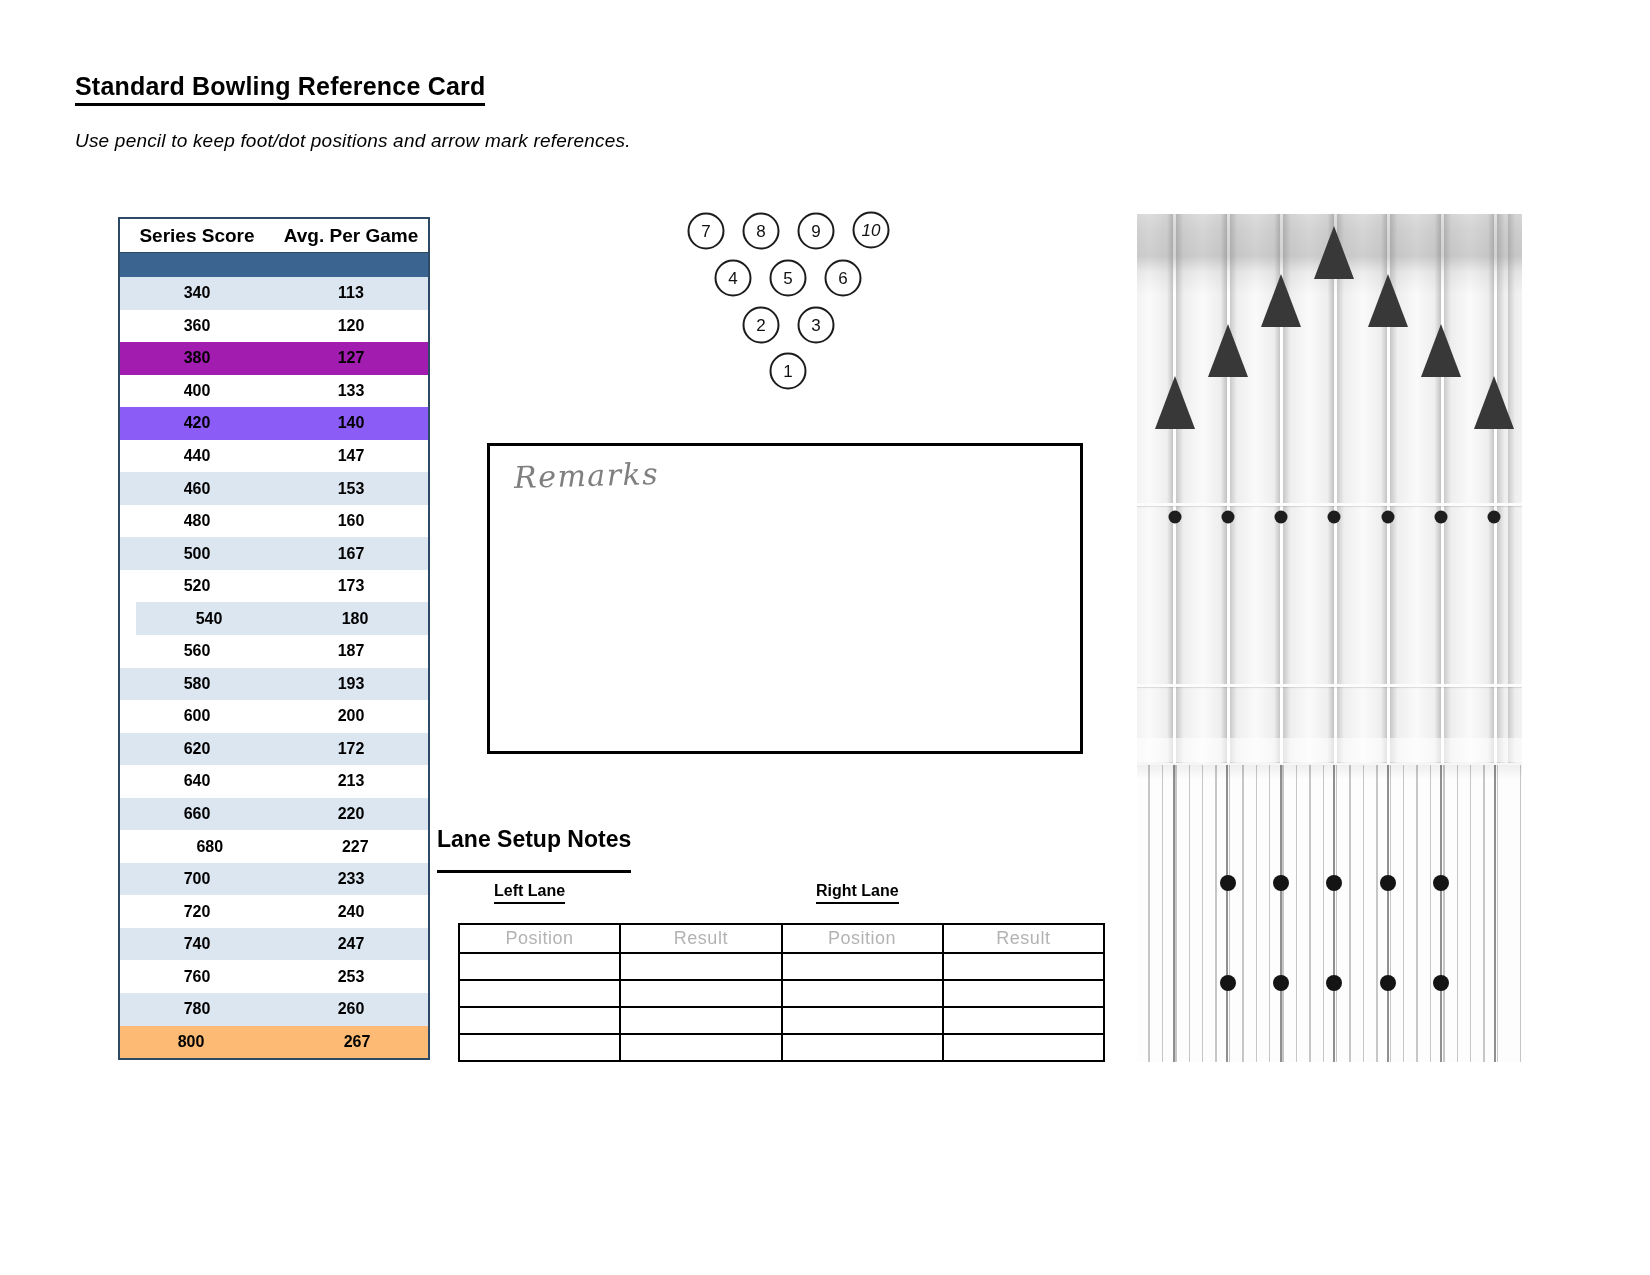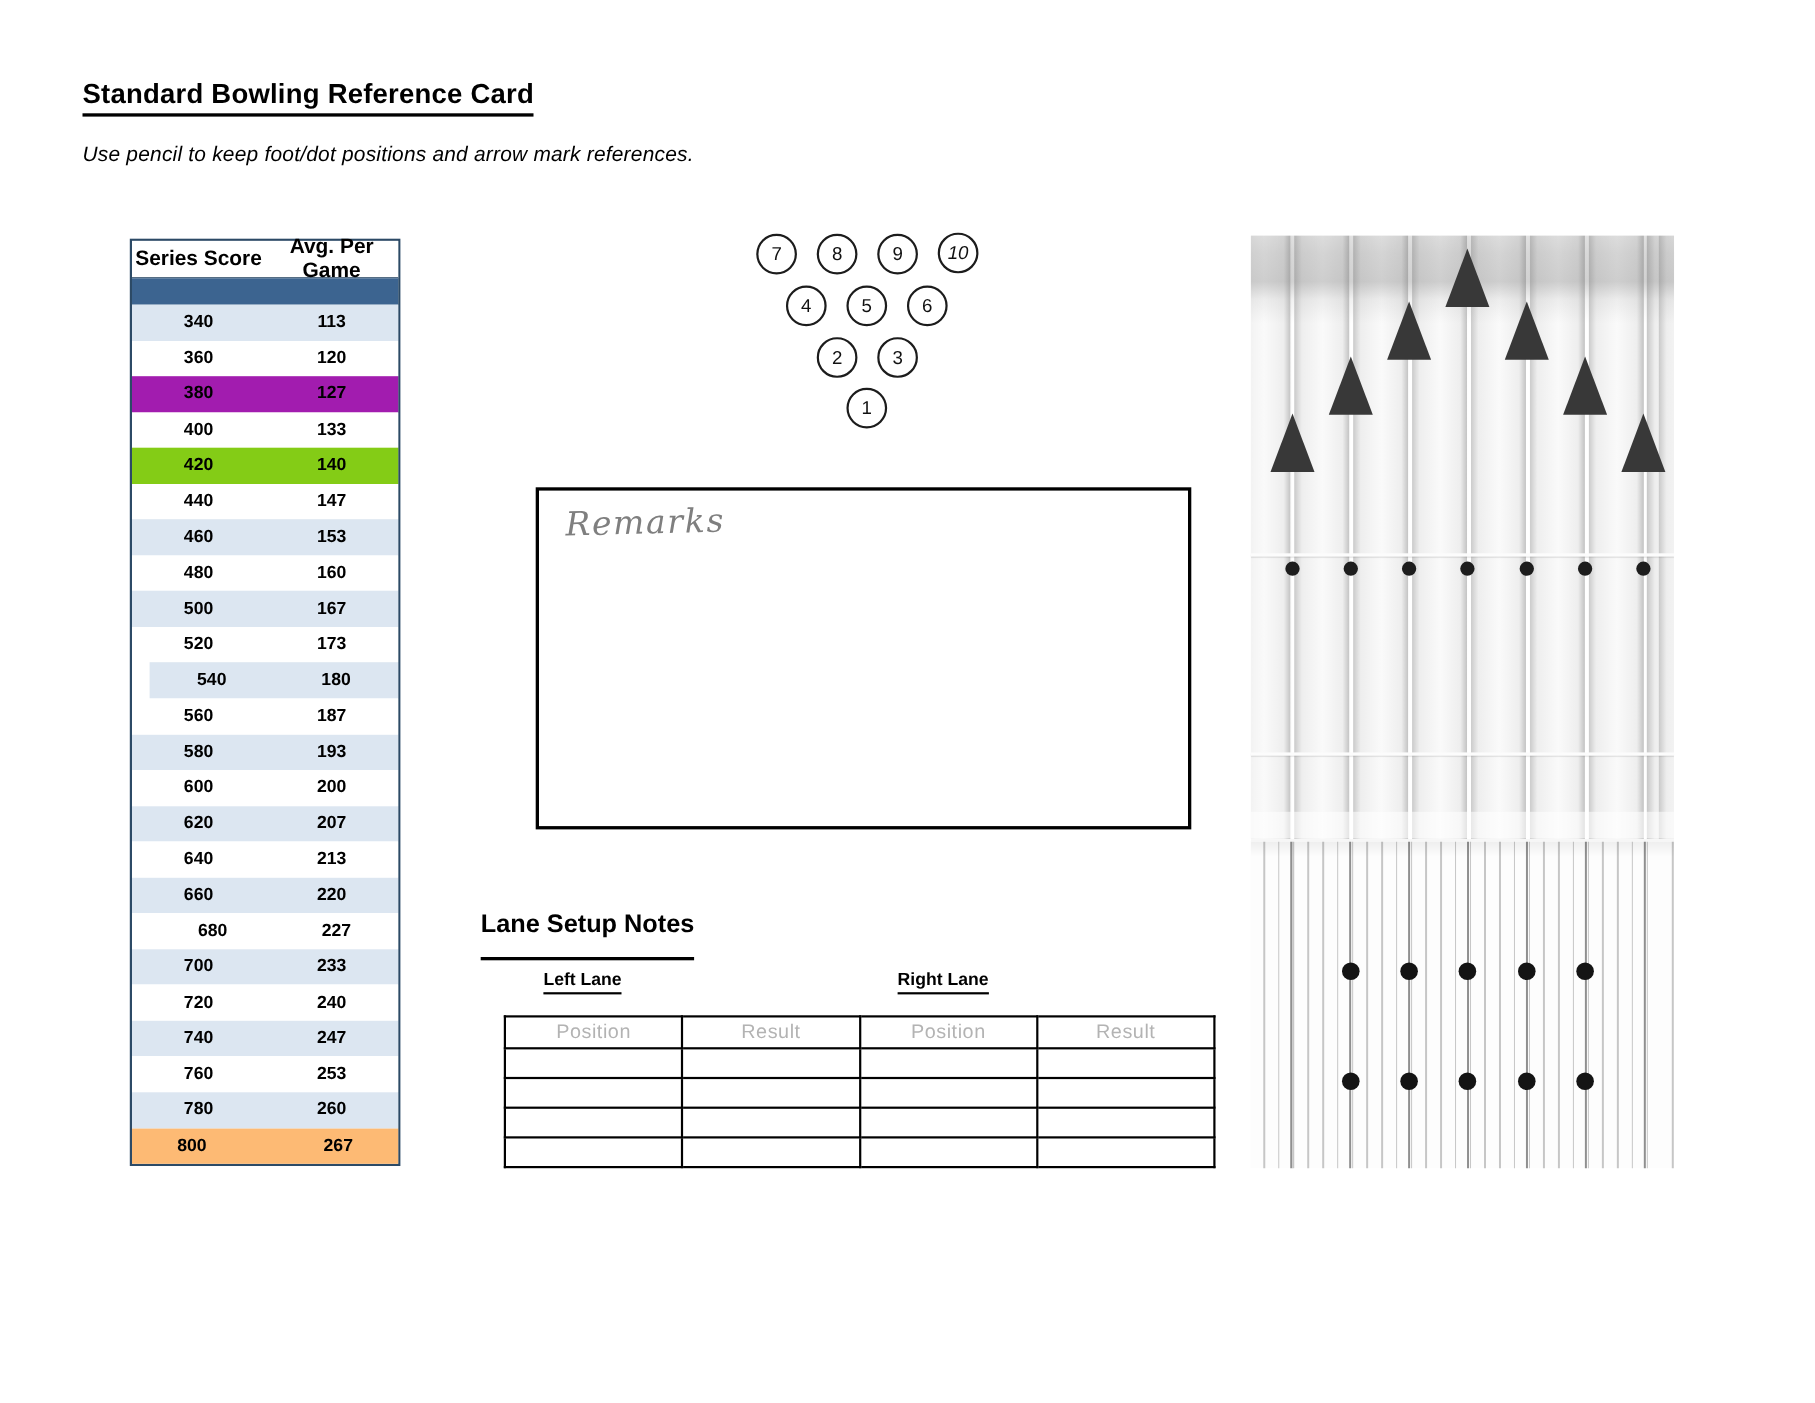--- a/index.html
+++ b/index.html
@@ -13,21 +13,21 @@
   #page-title{
     left:75px;top:72px;font-size:25px;font-weight:bold;letter-spacing:.2px;
     border-bottom:3px solid #000;padding-bottom:2px;
   }
   #page-subtitle{
     left:75px;top:130px;font-size:19px;font-style:italic;letter-spacing:.2px;
   }
 
   
   #series-table{
-    left:118px;top:217px;width:246px;height:843px;
+    left:118px;top:217px;width:312px;height:843px;
     border:2px solid #2C4A66;box-sizing:border-box;
     display:flex;flex-direction:column;background:#fff;
   }
   .st-header{height:33px;display:flex;align-items:center;background:#fff;border-bottom:1px solid #2C4A66;}
   .st-header div{flex:1;text-align:center;font-weight:bold;font-size:19px;}
   .st-spacer{height:24px;}
   #series-rows{flex:1;display:flex;flex-direction:column;}
   .st-row{flex:1;display:flex;align-items:center;}
   .st-row div{flex:1;text-align:center;font-weight:bold;font-size:16px;}
 
@@ -123,21 +123,21 @@
         <div>120</div>
       </div>
       <div class="st-row" style="background: #a21caf;">
         <div>380</div>
         <div>127</div>
       </div>
       <div class="st-row" style="background: rgb(255, 255, 255);">
         <div>400</div>
         <div>133</div>
       </div>
-      <div class="st-row" style="background: #84cc16;">
+      <div class="st-row" style="background: #8b5cf6;">
         <div>420</div>
         <div>140</div>
       </div>
       <div class="st-row" style="background: rgb(255, 255, 255);">
         <div>440</div>
         <div>147</div>
       </div>
       <div class="st-row" style="background: rgb(220, 230, 241);">
         <div>460</div>
         <div>153</div>
@@ -165,21 +165,21 @@
       <div class="st-row" style="background: rgb(220, 230, 241);">
         <div>580</div>
         <div>193</div>
       </div>
       <div class="st-row" style="background: rgb(255, 255, 255);">
         <div>600</div>
         <div>200</div>
       </div>
       <div class="st-row" style="background: rgb(220, 230, 241);">
         <div>620</div>
-        <div>207</div>
+        <div>172</div>
       </div>
       <div class="st-row" style="background: rgb(255, 255, 255);">
         <div>640</div>
         <div>213</div>
       </div>
       <div class="st-row" style="background: rgb(220, 230, 241);">
         <div>660</div>
         <div>220</div>
       </div>
       <div class="st-row" style="background: rgb(255, 255, 255); margin-left: 17px;">

